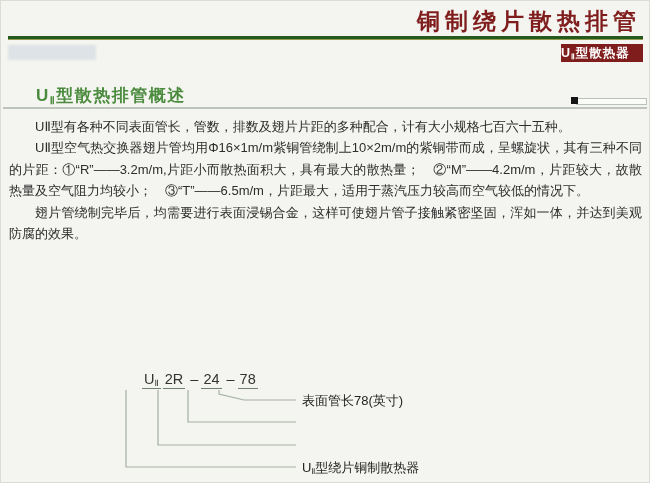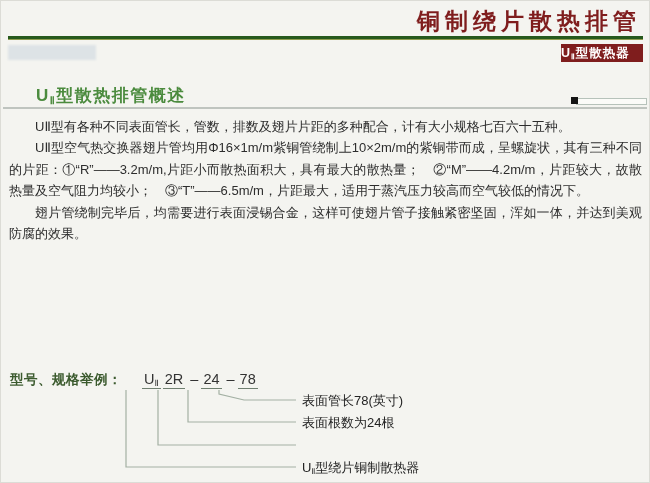--- a/index.html
+++ b/index.html
@@ -97,30 +97,28 @@
   <div class="deco-square"></div>
   <div class="deco-bar"></div>
   <div class="gray-rule"></div>
 
   <div class="body-text">
     <p>UⅡ型有各种不同表面管长，管数，排数及翅片片距的多种配合，计有大小规格七百六十五种。</p>
     <p>UⅡ型空气热交换器翅片管均用Φ16×1m/m紫铜管绕制上10×2m/m的紫铜带而成，呈螺旋状，其有三种不同的片距：①“R”——3.2m/m,片距小而散热面积大，具有最大的散热量；　②“M”——4.2m/m，片距较大，故散热量及空气阻力均较小；　③“T”——6.5m/m，片距最大，适用于蒸汽压力较高而空气较低的情况下。</p>
     <p>翅片管绕制完毕后，均需要进行表面浸锡合金，这样可使翅片管子接触紧密坚固，浑如一体，并达到美观防腐的效果。</p>
   </div>
 
-  <div class="model-label">型号、规格举例：</div>
 
   <div class="model-code">
     <span class="code-part"><span>U</span><sub>Ⅱ</sub></span><span class="code-part">2R</span><span class="code-dash">–</span><span class="code-part">24</span><span class="code-dash">–</span><span class="code-part">78</span>
   </div>
 
   <svg class="connector-svg" width="650" height="98" viewBox="0 0 650 98">
     <path d="M126 5 V82 H296" fill="none" stroke="#a3b0a3" stroke-width="1.2"></path>
     <path d="M158 5 V60 H296" fill="none" stroke="#a3b0a3" stroke-width="1.2"></path>
     <path d="M188 5 V37 H296" fill="none" stroke="#a3b0a3" stroke-width="1.2"></path>
     <path d="M219 5 L219 9 L244 15 H296" fill="none" stroke="#a3b0a3" stroke-width="1.2"></path>
   </svg>
 
   <div class="callout callout-1"><span>表面管长78(英寸)</span></div>
-  <div class="callout callout-2"><span>表面根数为24根</span></div>
   <div class="callout callout-4"><span>U</span><sub>Ⅱ</sub><span>型绕片铜制散热器</span></div>
 
 </div>
 
 </body></html>

